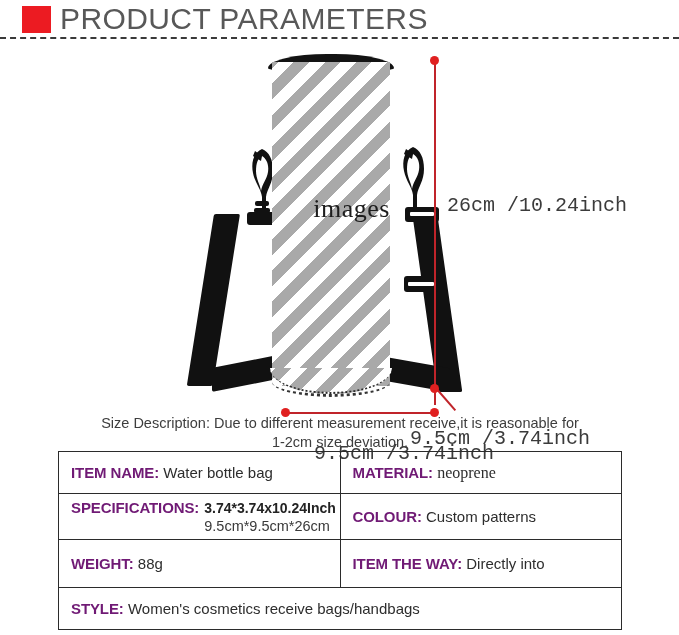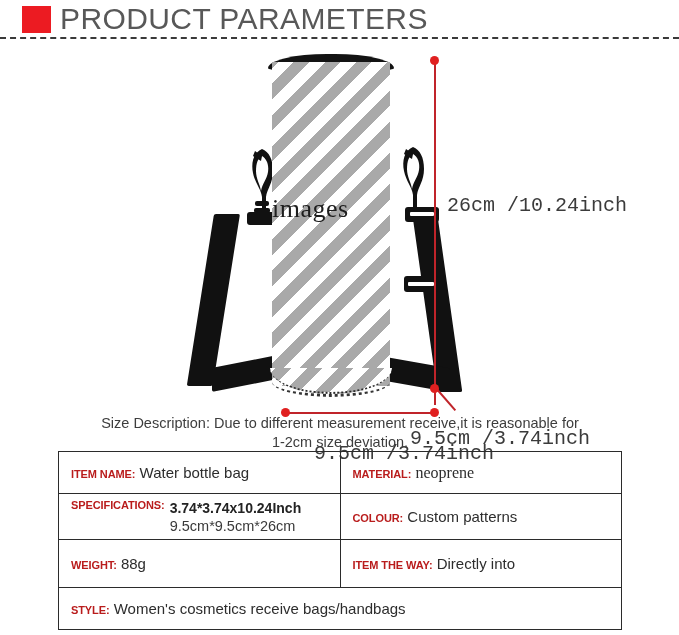--- a/index.html
+++ b/index.html
@@ -89,21 +89,21 @@
     border-bottom:2px dotted #2a2a2a;
     box-sizing:border-box;
   }
   .bottle-bottom-edge{
     position:absolute;left:272px;top:338px;width:118px;height:12px;
     border-bottom:3px dotted #333;
     border-radius:0 0 50% 50% / 0 0 100% 100%;
   }
   .watermark{
     position:absolute;left:272px;top:150px;width:118px;
-    text-align:left;font-size:26px;color:#1d1d1d;
+    text-align:right;font-size:26px;color:#1d1d1d;
     font-family:"Liberation Serif",serif;letter-spacing:.5px;
   }
 
   
   .dim{position:absolute;background:#c0242a;}
   .dot{
     position:absolute;width:9px;height:9px;border-radius:50%;
     background:#e02020;
   }
   .dim-v{left:434px;top:16px;width:2px;height:345px;}
@@ -138,21 +138,21 @@
   .tbl td{
     border:1.5px solid #2b2b2b;
     padding:0 12px;vertical-align:middle;
     font-size:15px;color:#2d2d2d;
   }
   .r1 td{height:41px;}
   .r2 td{height:45px;}
   .r3 td{height:47px;}
   .r4 td{height:41px;}
   .lab{
-    color:#b91c1c;font-weight:bold;font-size:11px;
+    color:#701a75;font-weight:bold;font-size:15px;
     letter-spacing:-.1px;
   }
   .val{color:#2d2d2d;}
   .val-serif{font-family:"Liberation Serif",serif;font-size:16px;}
   .spec-wrap{display:flex;}
   .spec-lines{display:inline-block;line-height:17px;padding-left:5px;}
   .spec-l1{font-weight:bold;font-size:14px;color:#232323;}
   .spec-l2{font-size:14.5px;color:#3a3a3a;}
 </style>
 </head>

